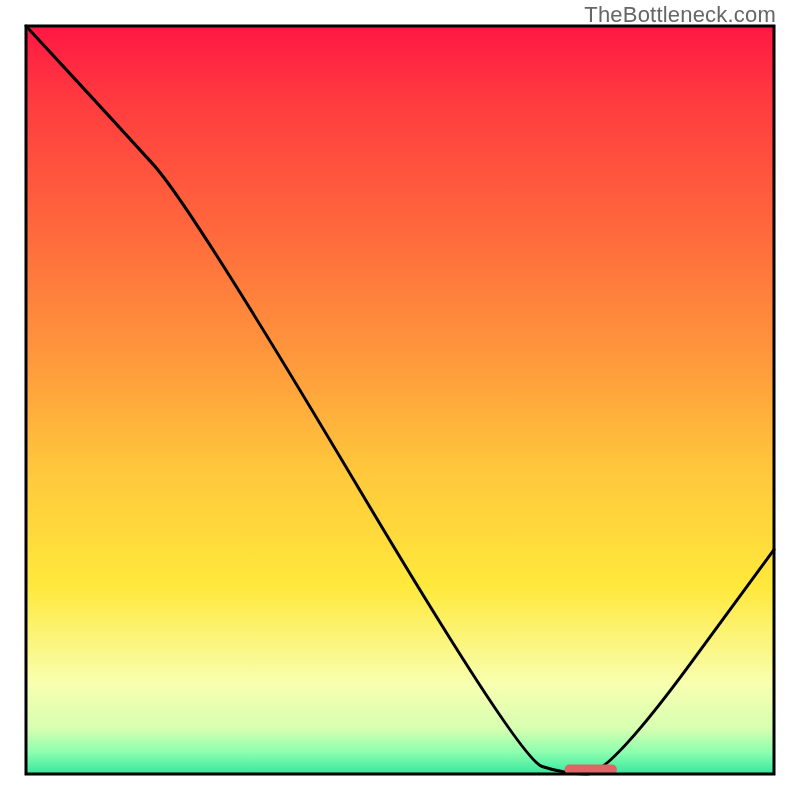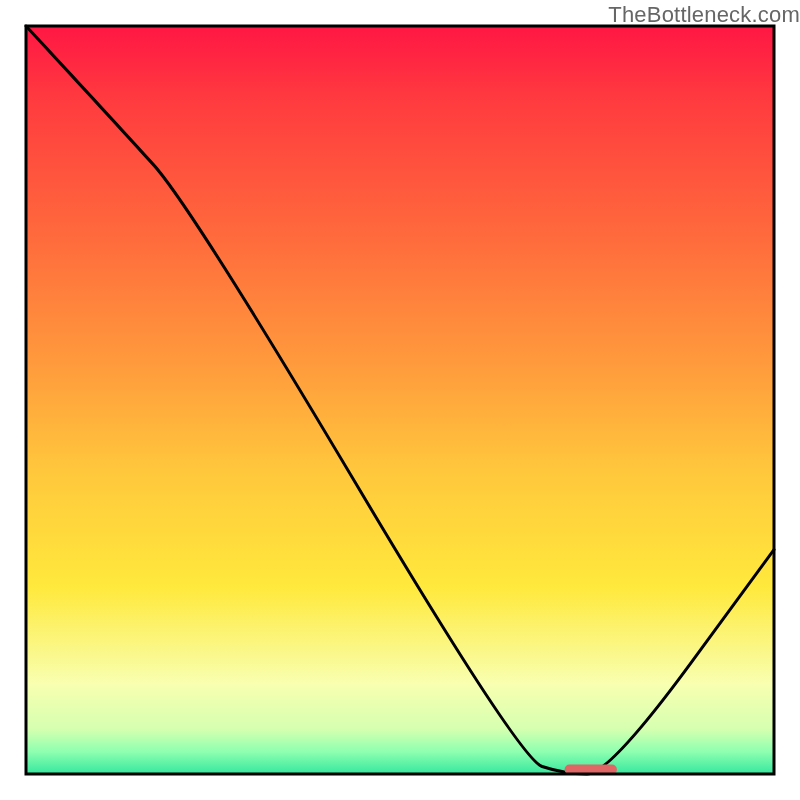--- a/index.html
+++ b/index.html
@@ -11,21 +11,21 @@
     font-family: Arial, Helvetica, sans-serif;
   }
   .container {
     position: relative;
     width: 800px;
     height: 800px;
   }
   .watermark {
     position: absolute;
     top: 2px;
-    right: 0;
+    right: 24px;
     color: #666;
     font-size: 22px;
     font-weight: 500;
     letter-spacing: 0.2px;
     z-index: 20;
   }
   svg {
     display: block;
   }
 </style>

